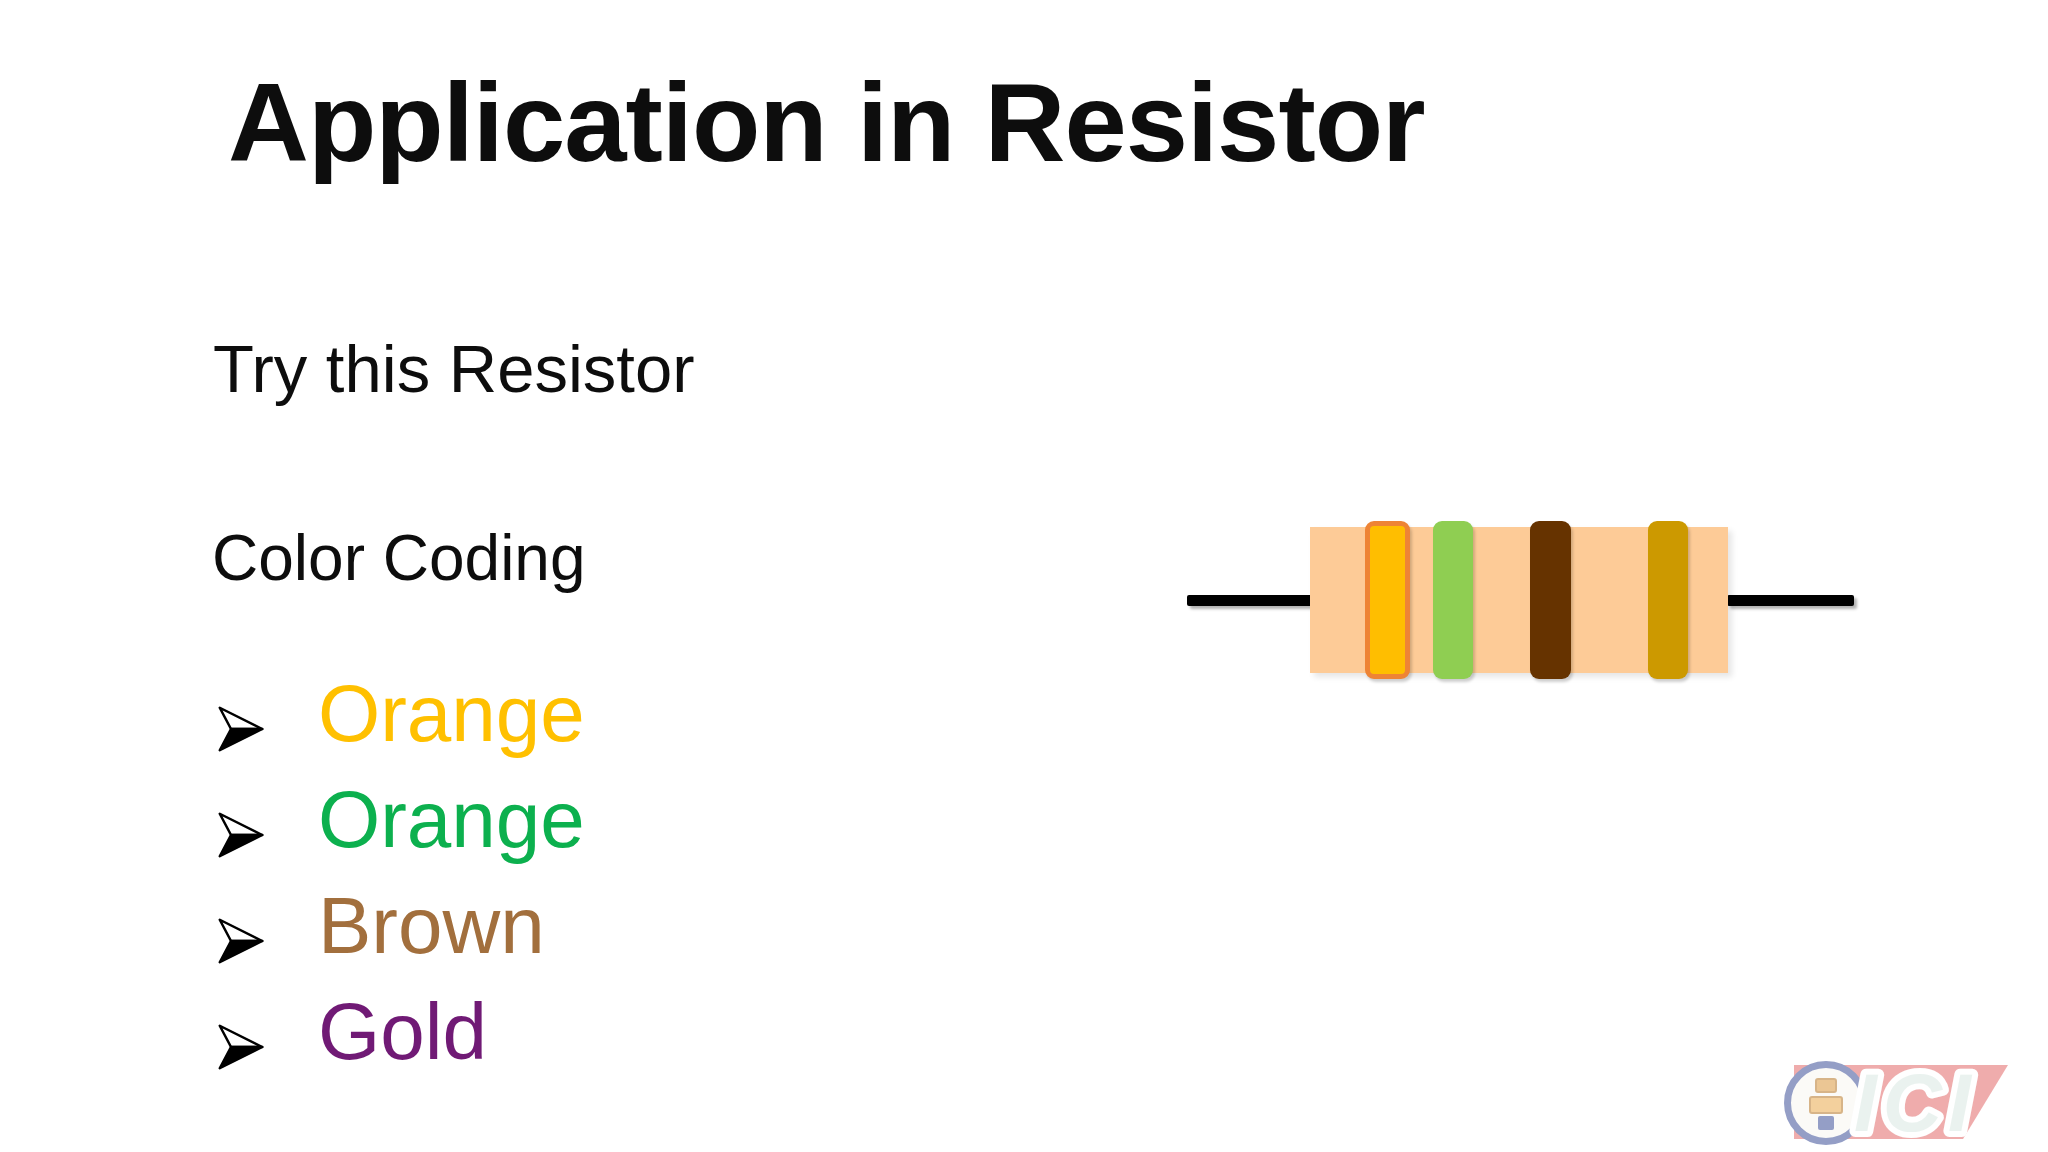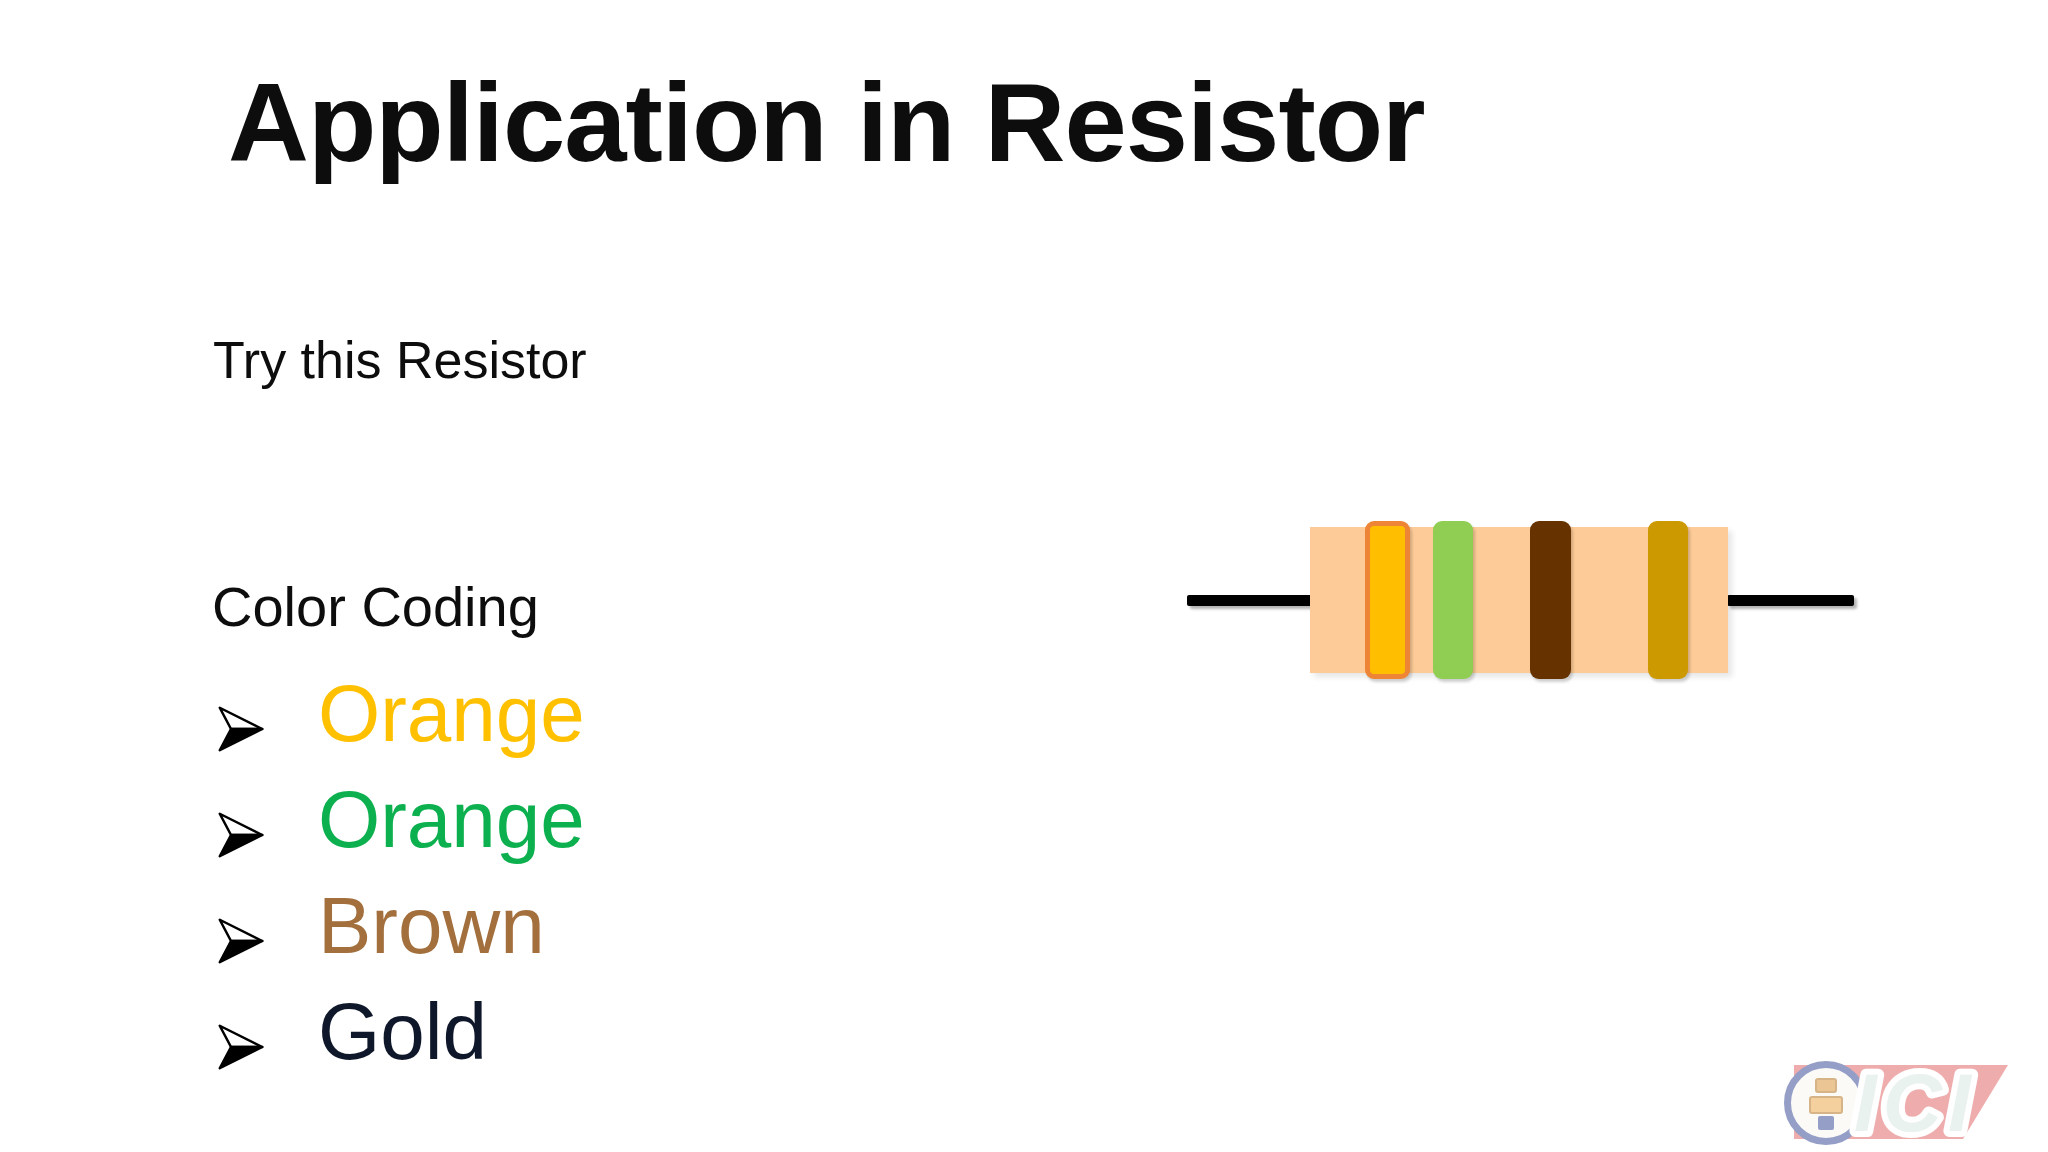--- a/index.html
+++ b/index.html
@@ -21,29 +21,29 @@
     font-size: 112px;
     font-weight: 700;
     letter-spacing: -1px;
     white-space: nowrap;
     margin-left: 20px;
   }
   .subtitle {
     position: absolute;
     left: 213px;
     top: 330px;
-    font-size: 52px;
+    font-size: 67px;
     font-weight: 400;
     white-space: nowrap;
   }
   .list-heading {
     position: absolute;
     left: 212px;
-    top: 574px;
-    font-size: 56px;
+    top: 521px;
+    font-size: 64px;
     font-weight: 400;
     white-space: nowrap;
   }
   .color-list {
     position: absolute;
     left: 212px;
     top: 648px;
     margin: 0;
     padding: 0;
     list-style: none;
@@ -170,21 +170,21 @@
         <polygon points="3,3 37,20 12,20" fill="#ffffff" stroke="#000000" stroke-width="2" stroke-linejoin="round"></polygon>
         <polygon points="12,20 37,20 3,37" fill="#000000" stroke="#000000" stroke-width="2" stroke-linejoin="round"></polygon>
       </svg>
       <span class="bullet-label" style="color: rgb(162, 111, 61);">Brown</span>
     </li>
     <li>
       <svg class="bullet-arrow" viewBox="0 0 40 40">
         <polygon points="3,3 37,20 12,20" fill="#ffffff" stroke="#000000" stroke-width="2" stroke-linejoin="round"></polygon>
         <polygon points="12,20 37,20 3,37" fill="#000000" stroke="#000000" stroke-width="2" stroke-linejoin="round"></polygon>
       </svg>
-      <span class="bullet-label" style="color: #0f172a;">Gold</span>
+      <span class="bullet-label" style="color: #701a75;">Gold</span>
     </li>
   </ul>
 
   <div class="resistor">
     <div class="lead lead-left" style="background-color: rgb(0, 0, 0);"></div>
     <div class="lead lead-right" style="background-color: rgb(0, 0, 0);"></div>
     <div class="resistor-body" style="background-color: rgb(253, 203, 151);"></div>
     <div class="band band-1" style="background-color: rgb(255, 190, 0); border-color: rgb(238, 132, 53);"></div>
     <div class="band band-2" style="background-color: rgb(143, 206, 82);"></div>
     <div class="band band-3" style="background-color: rgb(102, 51, 0);"></div>

